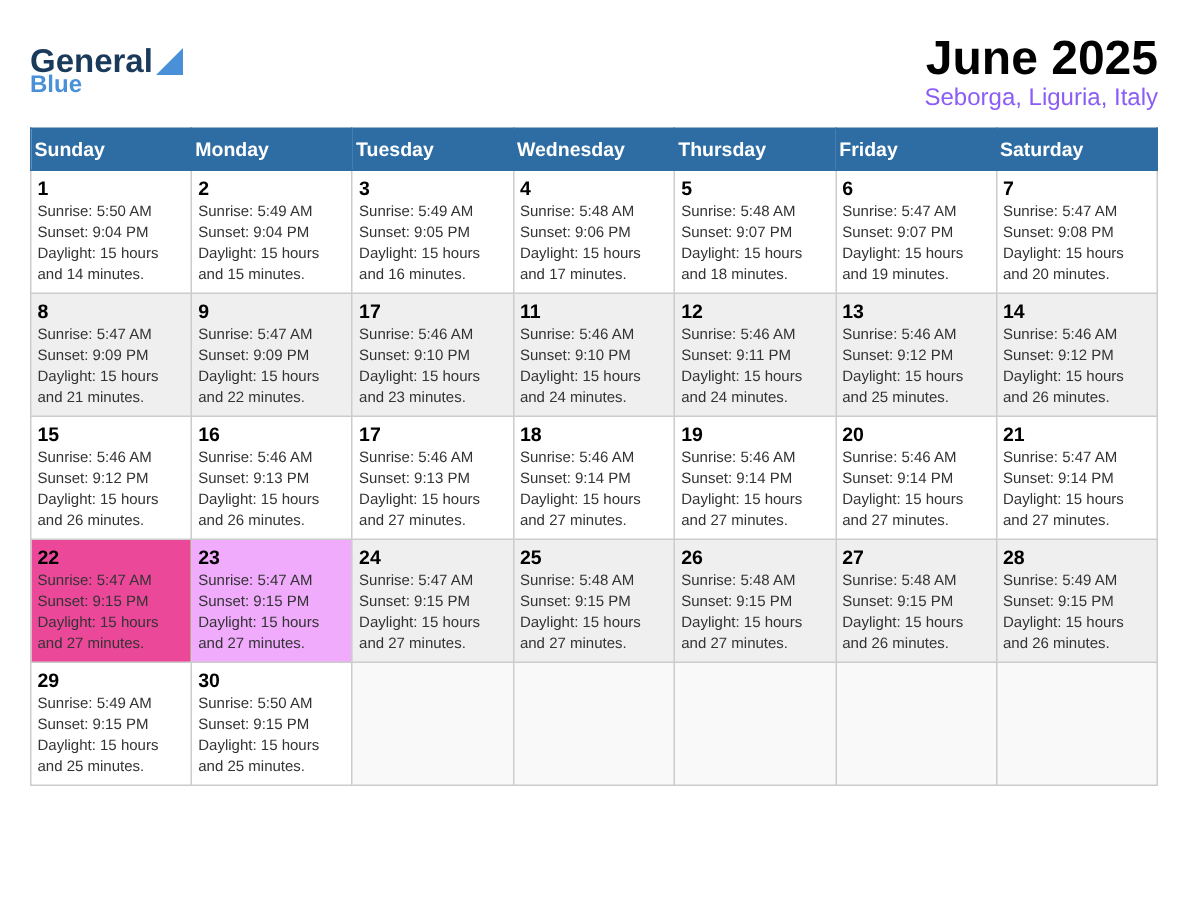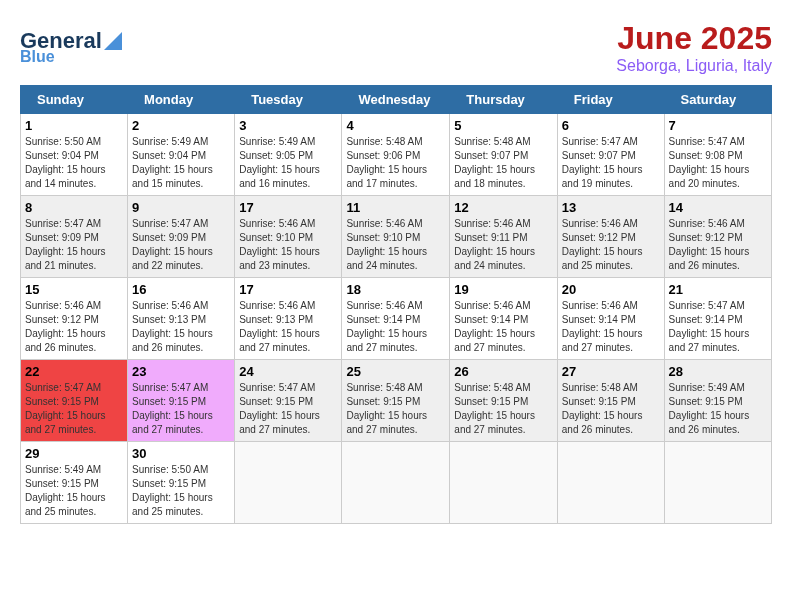--- a/index.html
+++ b/index.html
@@ -20,35 +20,35 @@
       display: flex;
       flex-direction: column;
       align-items: flex-start;
     }
     .title-area {
       text-align: right;
     }
     .month-title {
       font-size: 32px;
       font-weight: bold;
-      color: #b91c1c;
+      color: #000000;
     }
     .location-title {
       font-size: 16px;
       color: #8b5cf6;
     }
     .calendar {
       width: 100%;
       border-collapse: collapse;
       font-size: 11px;
     }
     .calendar th {
       background-color: #2e6da4;
       color: #fff;
-      padding: 6px 16px;
+      padding: 6px 2px;
       text-align: left;
       font-size: 13px;
       font-weight: bold;
       border: 1px solid #2e6da4;
     }
     .calendar td {
       border: 1px solid #ccc;
       vertical-align: top;
       padding: 4px;
       width: 108px;
@@ -281,21 +281,21 @@
         <td>
           <span class="day-num">21</span>
           <div class="day-info">
             <span>Sunrise: 5:47 AM</span><br>
             <span>Sunset: 9:14 PM</span><br>
             <span>Daylight: 15 hours and 27 minutes.</span>
           </div>
         </td>
       </tr>
       <tr style="background: rgb(239, 239, 239);">
-        <td style="background: #ef4444;">
+        <td style="background: #ec4899;">
           <span class="day-num">22</span>
           <div class="day-info">
             <span>Sunrise: 5:47 AM</span><br>
             <span>Sunset: 9:15 PM</span><br>
             <span>Daylight: 15 hours and 27 minutes.</span>
           </div>
         </td>
         <td style="background: #f0abfc;">
           <span class="day-num">23</span>
           <div class="day-info">

